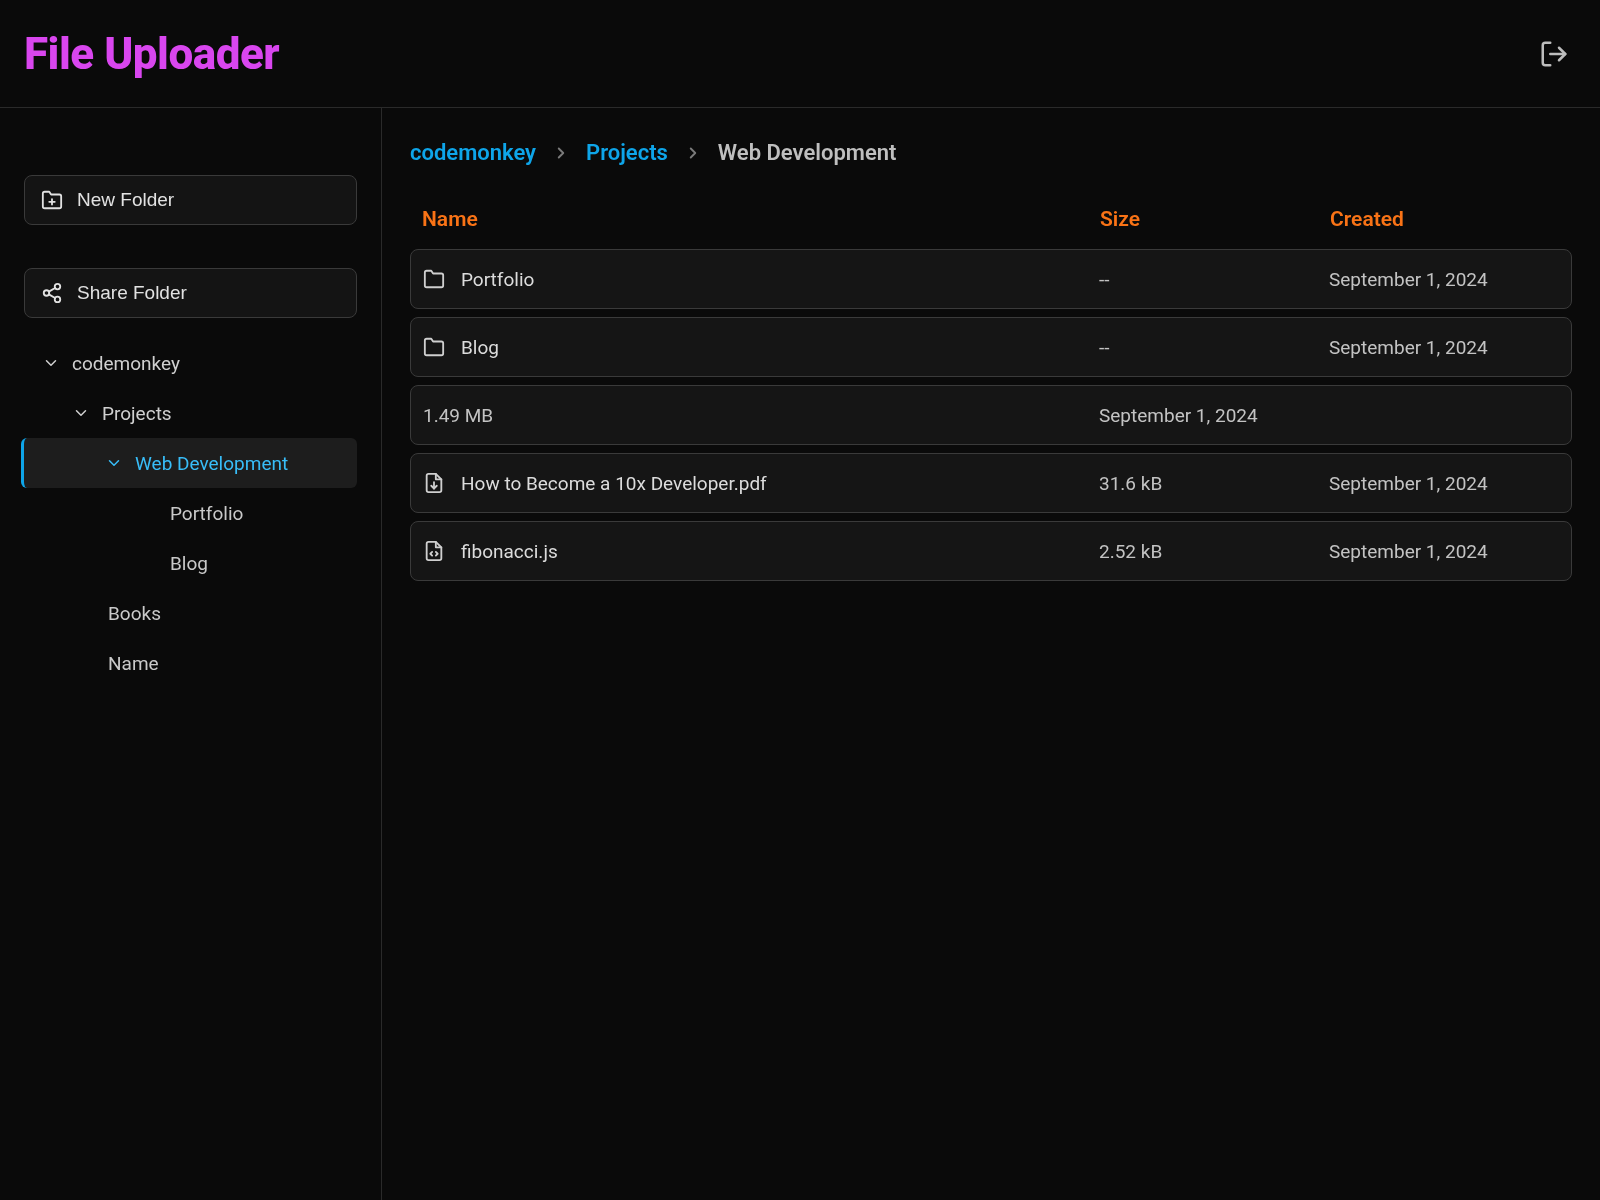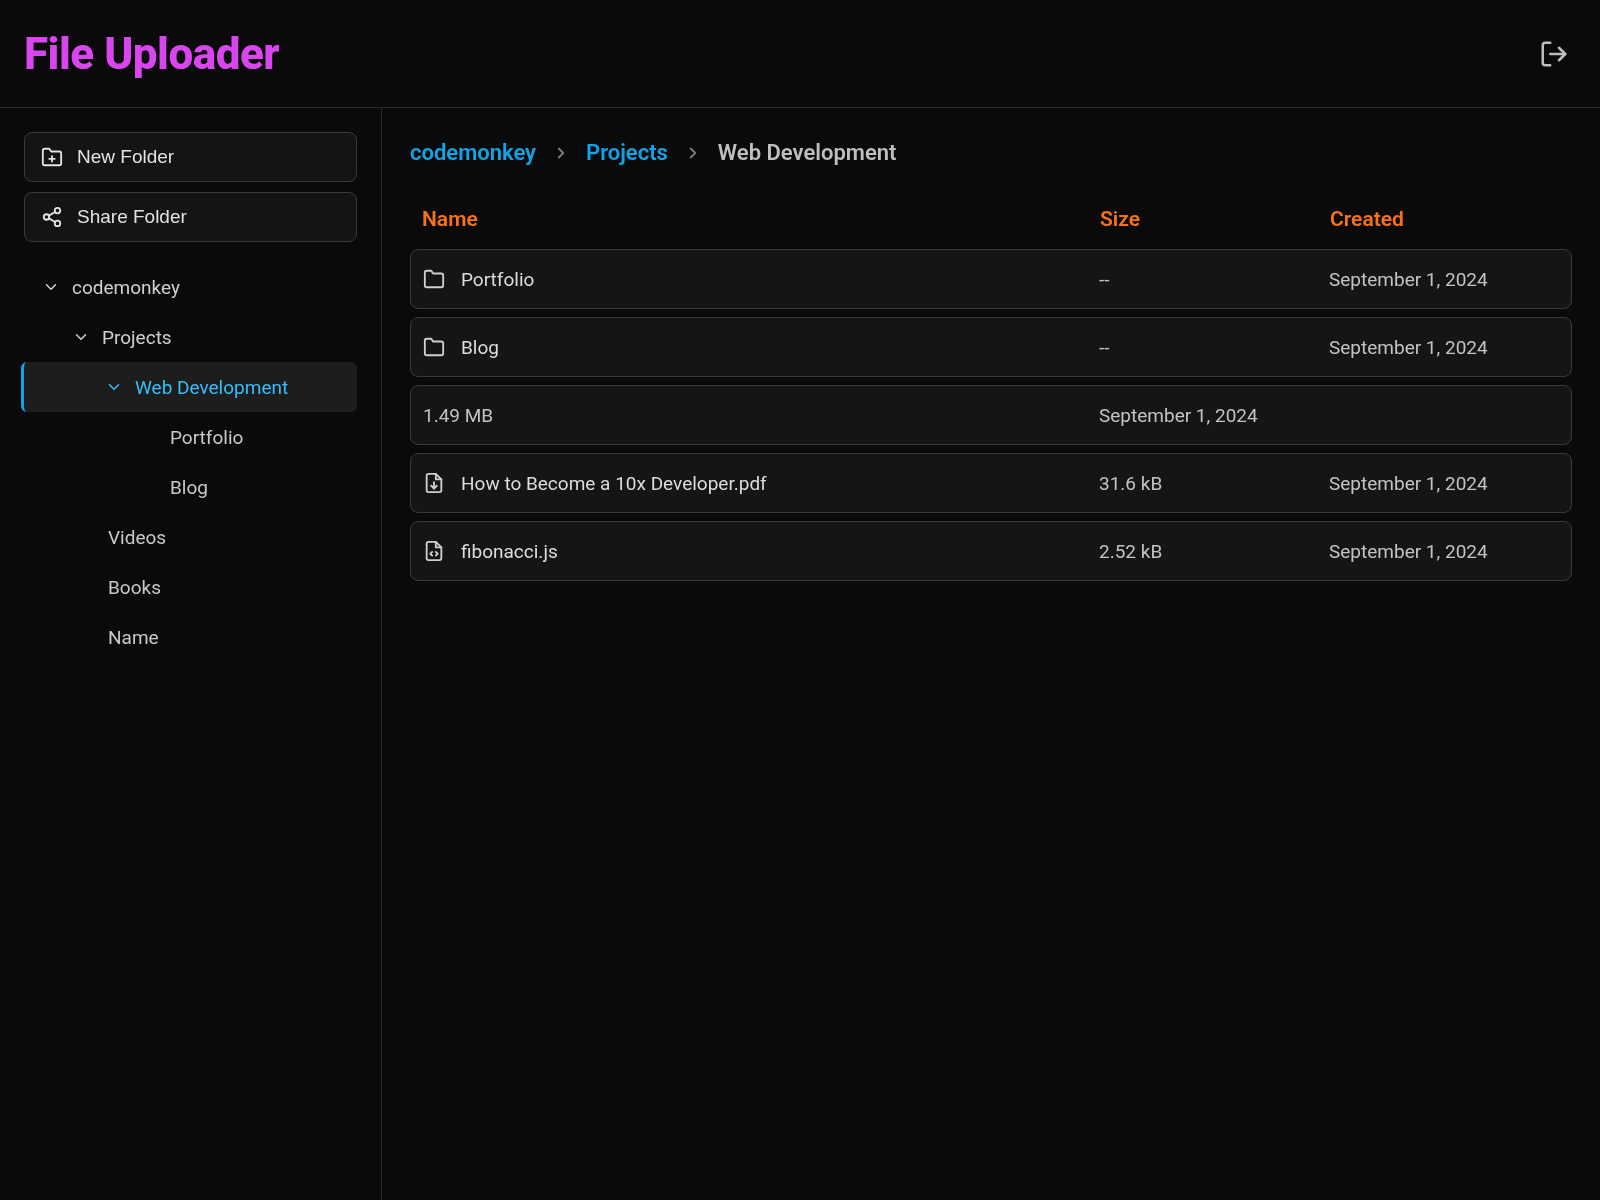--- a/index.html
+++ b/index.html
@@ -59,20 +59,21 @@
     height: 50px;
     padding: 0 16px;
     background: #141414;
     border: 1px solid #3a3a3a;
     border-radius: 8px;
     color: #e2e2e2;
     font-size: 19px;
     font-weight: 500;
     cursor: pointer;
     margin-bottom: 10px;
+    margin-top: 43px;
   }
   .action-btn svg { flex-shrink: 0; }
 
   
   .tree { margin-top: 20px; }
   .tree-row {
     display: flex;
     align-items: center;
     gap: 12px;
     height: 50px;
@@ -200,23 +201,20 @@
           </svg>
         <span>Web Development</span>
       </div>
       <div class="tree-row tree-indent-3 tree-leaf">
         <span>Portfolio</span>
       </div>
       <div class="tree-row tree-indent-3 tree-leaf">
         <span>Blog</span>
       </div>
       <div class="tree-row tree-indent-1 tree-leaf" style="padding-left:84px">
-        <span>Videos</span>
-      </div>
-      <div class="tree-row tree-indent-1 tree-leaf" style="padding-left:84px">
         <span>Books</span>
       </div>
       <div class="tree-row tree-indent-1 tree-leaf" style="padding-left:84px">
         <span>Name</span>
       </div>
     </nav>
   </aside>
 
   <main class="content">
     <div class="breadcrumbs">

